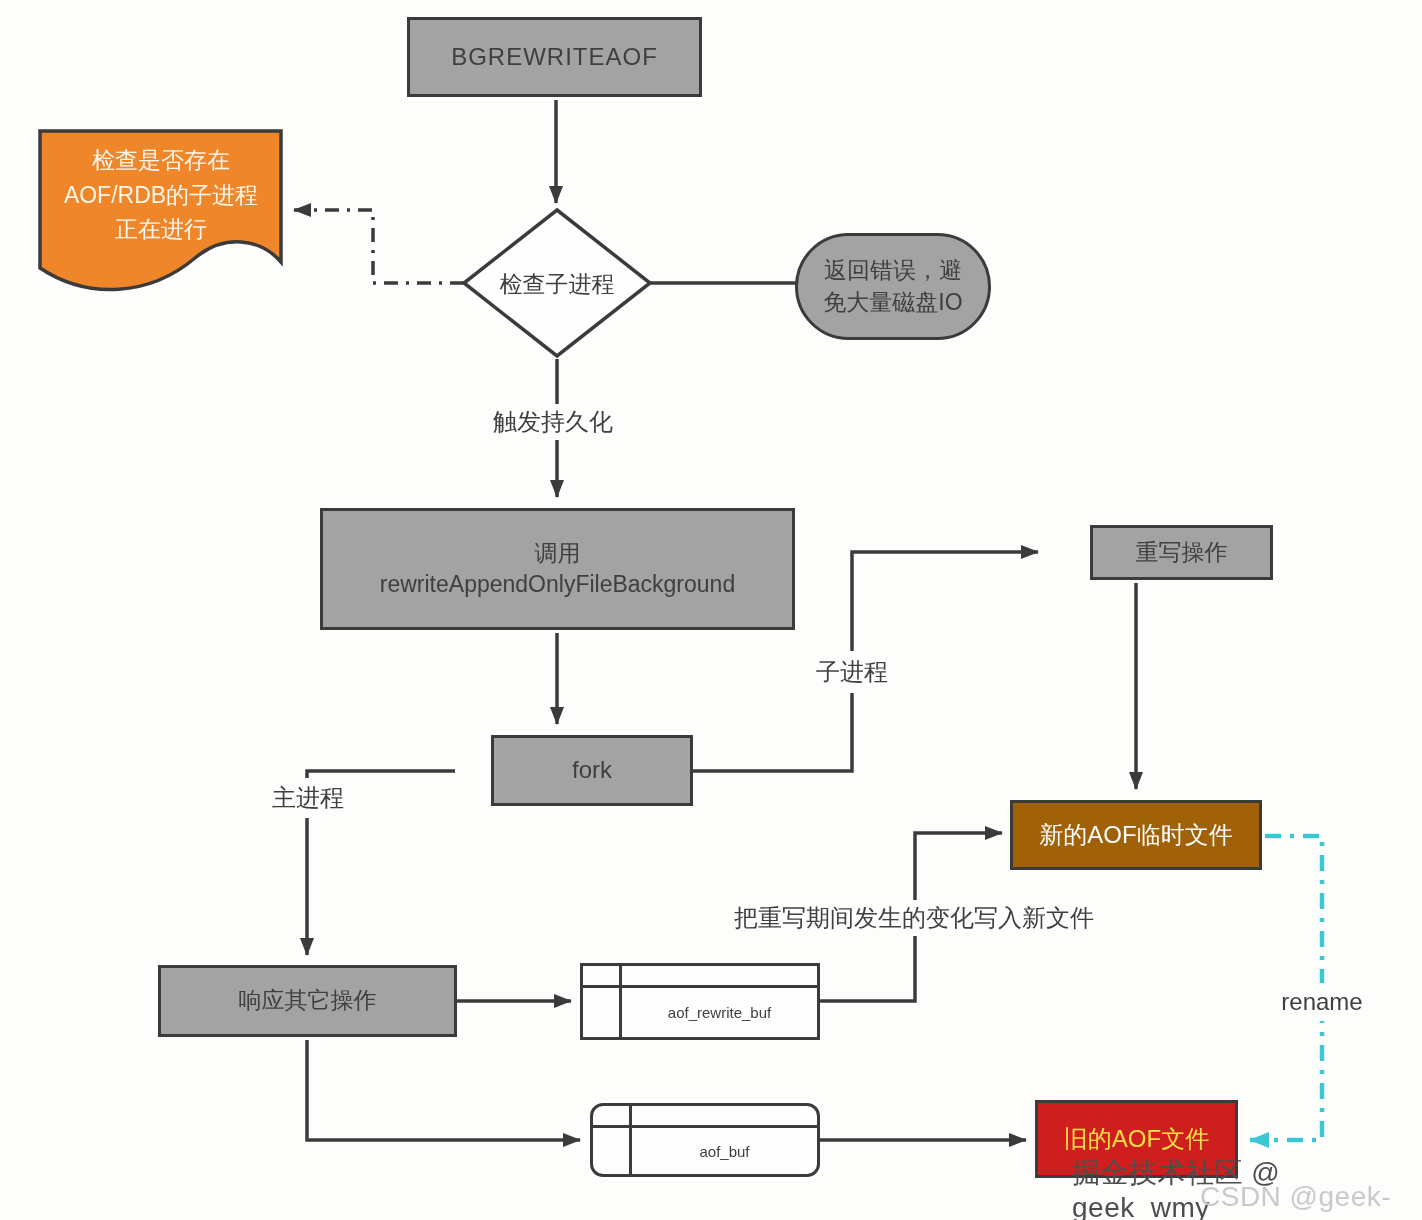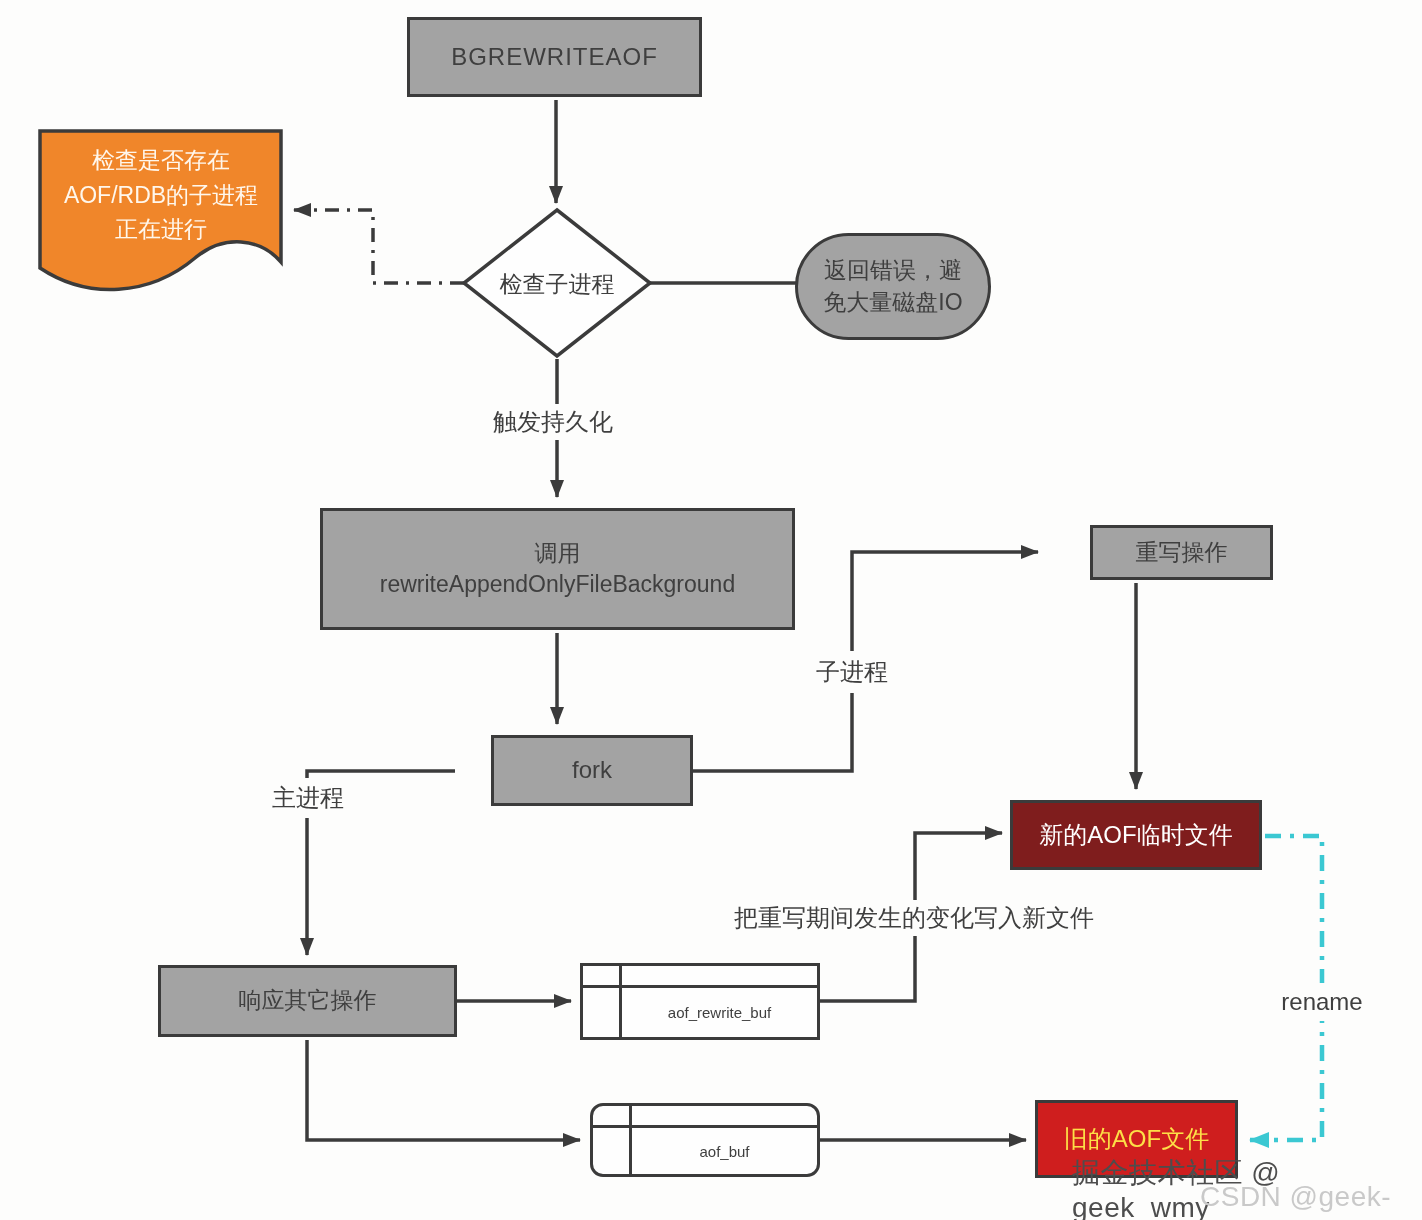--- a/index.html
+++ b/index.html
@@ -28,21 +28,21 @@
   }
   .diamond-label{position:absolute;left:464px;top:264px;width:186px;height:40px;
     display:flex;align-items:center;justify-content:center;font-size:23px;}
   .tablebox{position:absolute;border:3px solid #3b3b3b;box-sizing:border-box;background:#fefefe;}
   .tablebox .hline{position:absolute;left:0;right:0;top:19px;height:3px;background:#3b3b3b;}
   .tablebox .vline{position:absolute;top:0;bottom:0;left:36px;width:3px;background:#3b3b3b;}
   .tablebox .cell-label{
     position:absolute;left:39px;top:22px;right:0;bottom:0;
     display:flex;align-items:center;justify-content:center;font-size:15px;
   }
-  .fill-green{background:#7f1d1d;color:#ffffff;font-size:24px;}
+  .fill-green{background:#a16207;color:#ffffff;font-size:24px;}
   .fill-red{background:#cf1e1e;color:#fde047;font-size:24px;}
   .watermark1{position:absolute;left:1072px;top:1154px;width:330px;font-size:28px;
     color:#4d4d4d;letter-spacing:0.5px;}
   .watermark2{position:absolute;left:1200px;top:1181px;width:225px;font-size:28px;
     color:#c9c9c9;letter-spacing:0.5px;}
 </style>
 </head>
 <body>
 
 <div id="stage">

